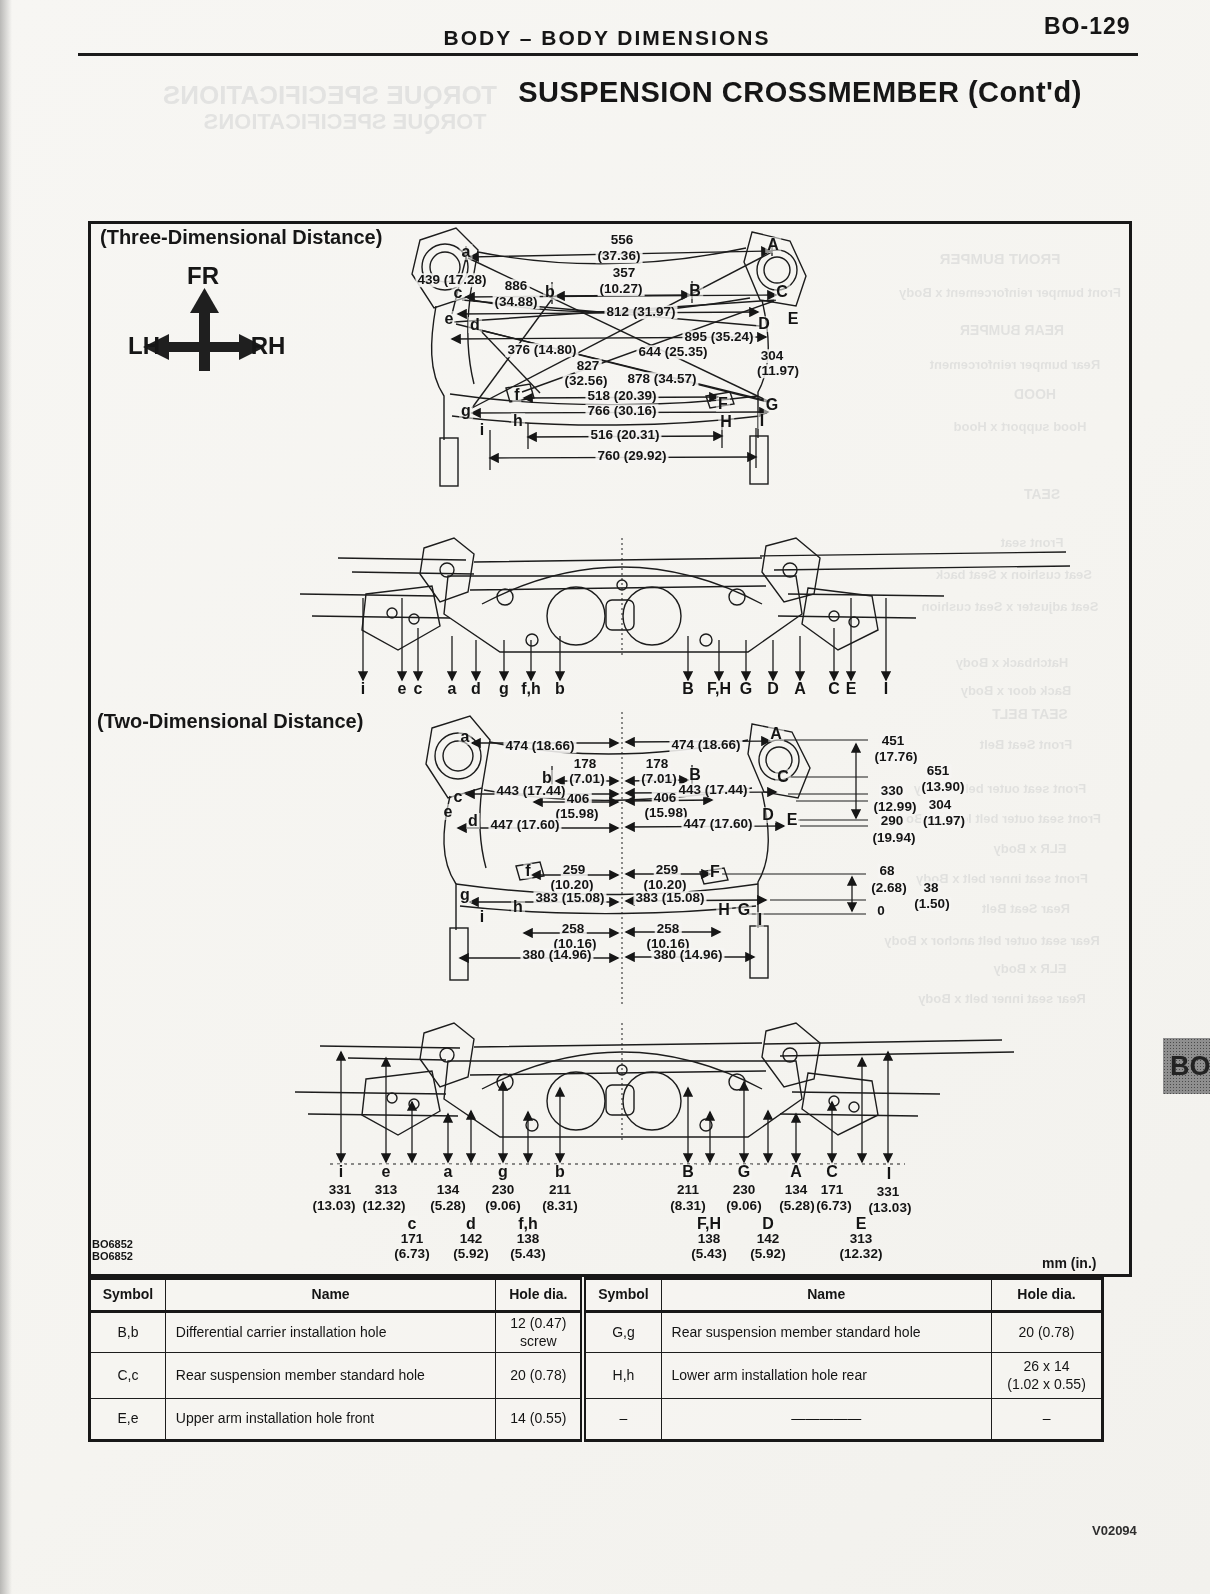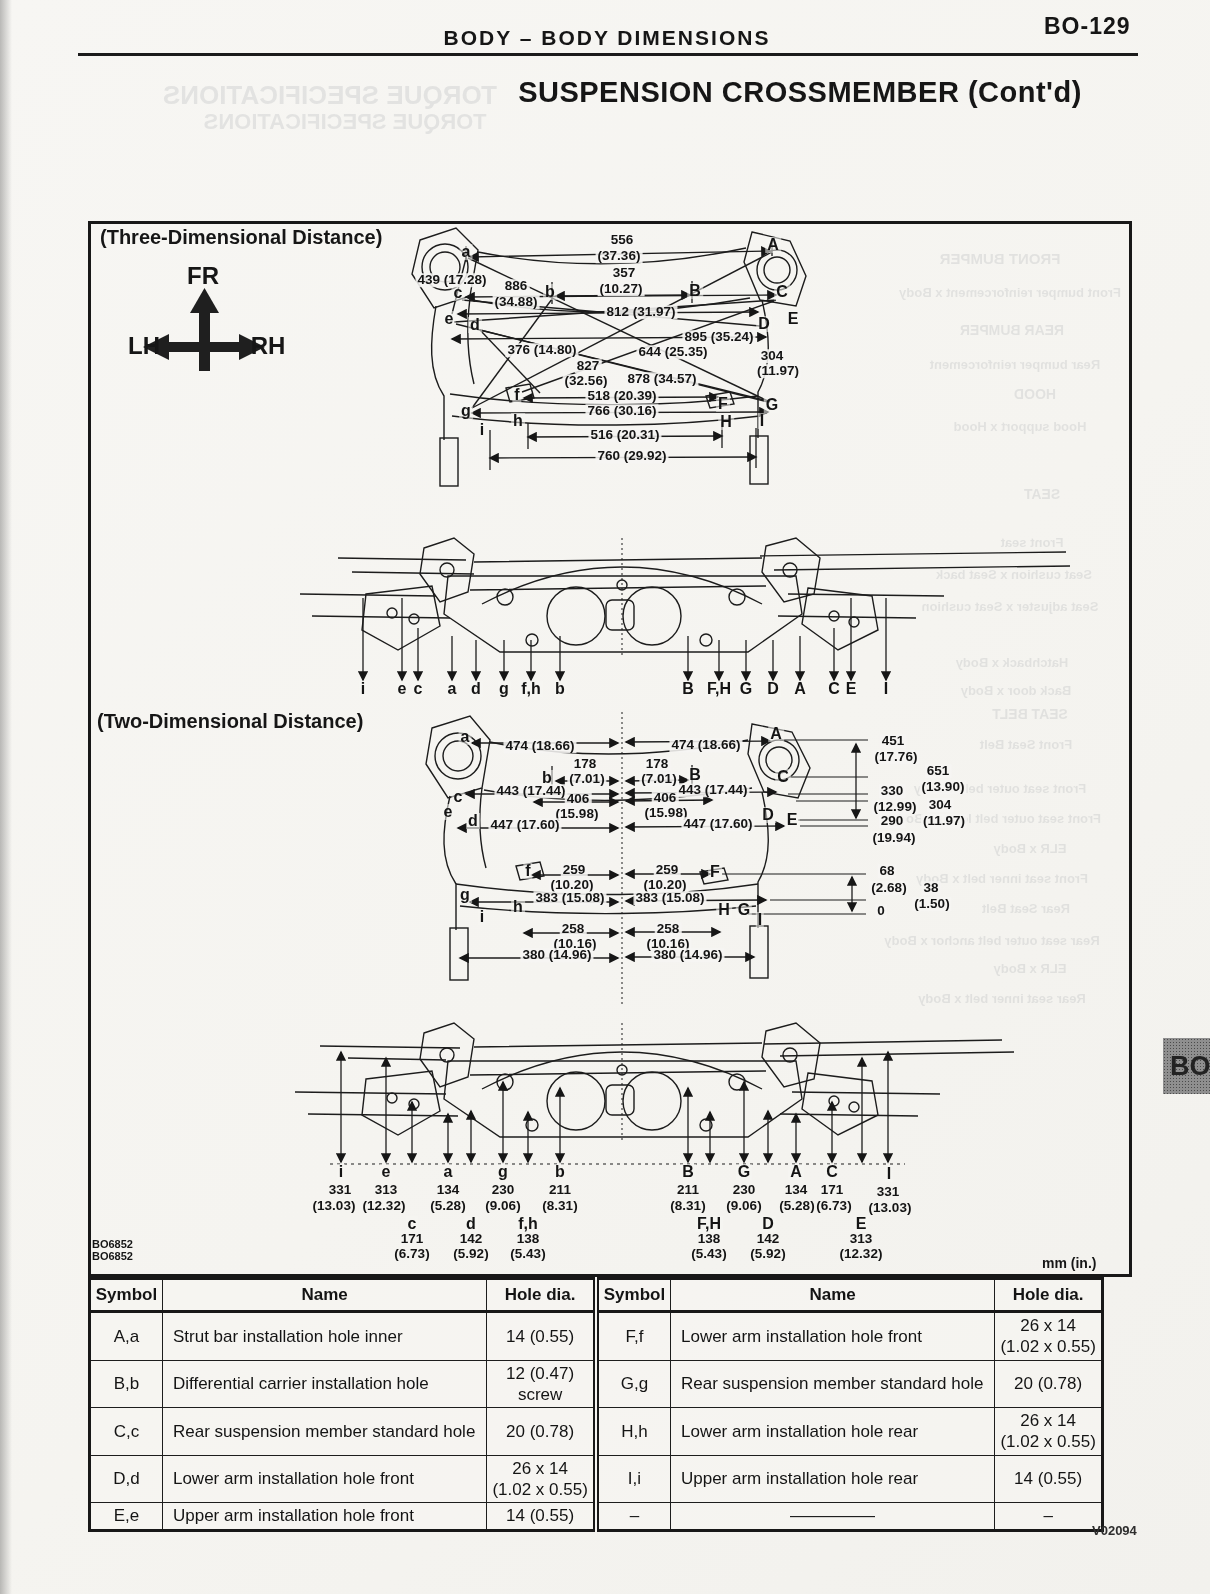--- a/index.html
+++ b/index.html
@@ -48,21 +48,21 @@
   .figcode{position:absolute;left:92px;font-size:11px;font-weight:700;z-index:4;}
   .units{position:absolute;left:1042px;top:1255px;font-size:14px;font-weight:700;z-index:4;}
   .vcode{position:absolute;left:1092px;top:1523px;font-size:13px;font-weight:700;color:#2e2e2e;z-index:4;}
   .side-tab{position:absolute;left:1163px;top:1038px;width:47px;height:56px;overflow:hidden;
         background-color:#8f8f8f;
         background-image:radial-gradient(#4b4b4b 1px,transparent 1px);background-size:3px 3px;
         color:#222;font-size:27px;font-weight:700;line-height:56px;padding-left:7px;
         box-sizing:border-box;z-index:6;}
   
   #holes{position:absolute;left:88px;top:1277px;width:1016px;border-collapse:collapse;
-        z-index:4;font-size:17px;color:#141414;border:3px solid #181818;
+        z-index:4;font-size:14px;color:#141414;border:3px solid #181818;
         background:rgba(246,245,242,.6);}
   #holes th,#holes td{border:1.6px solid #1d1d1d;text-align:center;vertical-align:middle;
         white-space:pre-line;line-height:1.25;padding:2px 4px;}
   #holes th{font-weight:700;border-bottom:3px solid #181818;height:26px;}
   #holes td.name{text-align:left;padding-left:10px;}
   #holes td.c{text-align:center;padding-left:4px;}
   #holes .divl{border-left:6px double #181818;}
   #holes tbody tr:nth-child(1){height:40px;}
   #holes tbody tr:nth-child(2){height:46px;}
   #holes tbody tr:nth-child(3){height:42px;}
@@ -472,56 +472,38 @@
           <th>Symbol</th>
           <th>Name</th>
           <th>Hole dia.</th>
           <th class="divl">Symbol</th>
           <th>Name</th>
           <th>Hole dia.</th>
         </tr>
       </thead>
     <tbody id="tbody">
         <tr>
-          <td class="">A,a</td>
-          <td class="name">Strut bar installation hole inner</td>
-          <td class="">14 (0.55)</td>
-          <td class="divl">F,f</td>
-          <td class="name">Lower arm installation hole front</td>
-          <td class="">26 x 14
-(1.02 x 0.55)</td>
-        </tr>
-        <tr>
           <td class="">B,b</td>
           <td class="name">Differential carrier installation hole</td>
           <td class="">12 (0.47)
 screw</td>
           <td class="divl">G,g</td>
           <td class="name">Rear suspension member standard hole</td>
           <td class="">20 (0.78)</td>
         </tr>
         <tr>
           <td class="">C,c</td>
           <td class="name">Rear suspension member standard hole</td>
           <td class="">20 (0.78)</td>
           <td class="divl">H,h</td>
           <td class="name">Lower arm installation hole rear</td>
           <td class="">26 x 14
 (1.02 x 0.55)</td>
         </tr>
         <tr>
-          <td class="">D,d</td>
-          <td class="name">Lower arm installation hole front</td>
-          <td class="">26 x 14
-(1.02 x 0.55)</td>
-          <td class="divl">I,i</td>
-          <td class="name">Upper arm installation hole rear</td>
-          <td class="">14 (0.55)</td>
-        </tr>
-        <tr>
           <td class="">E,e</td>
           <td class="name">Upper arm installation hole front</td>
           <td class="">14 (0.55)</td>
           <td class="divl c">–</td>
           <td class="name c">—————</td>
           <td class="c">–</td>
         </tr>
       </tbody>
   </table>
 

